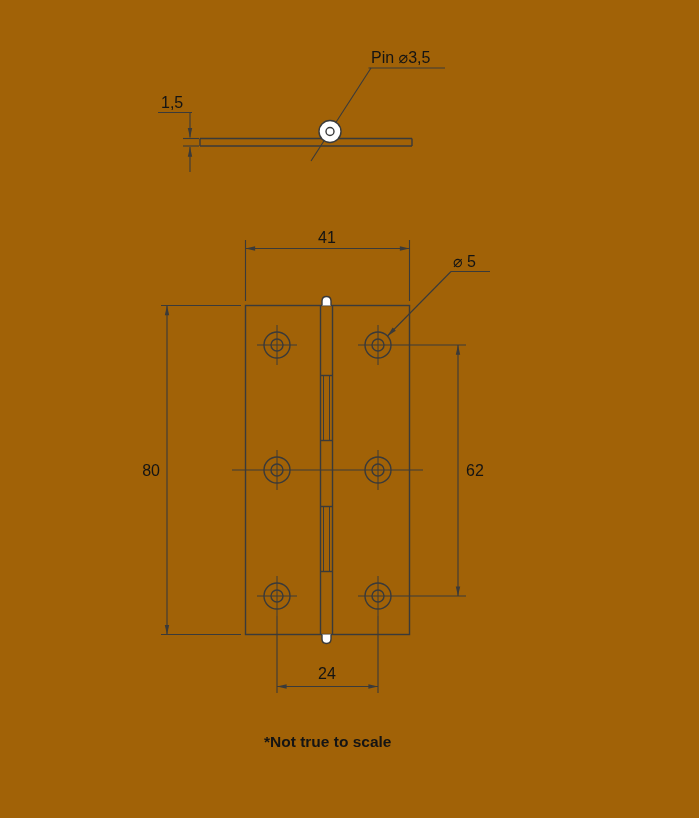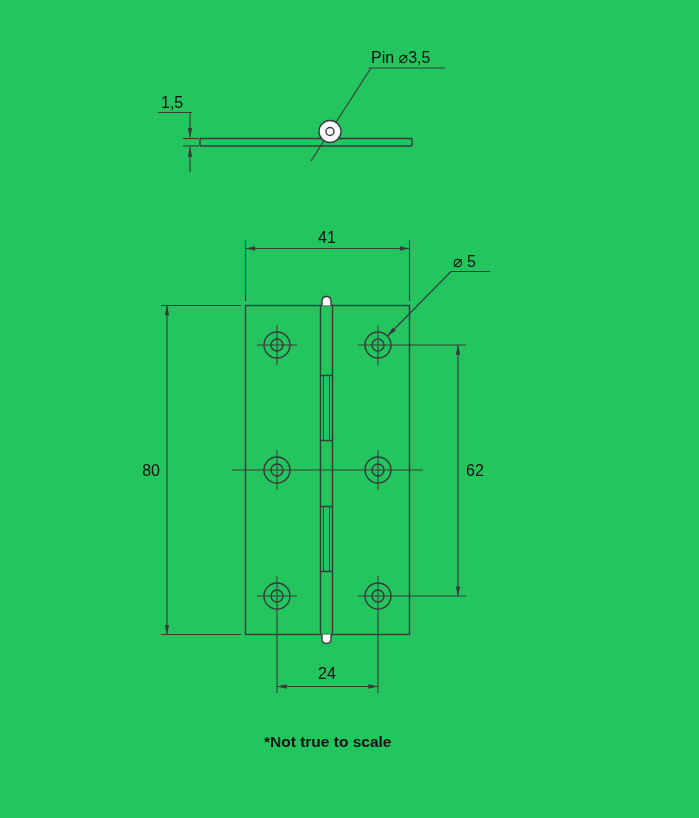--- a/index.html
+++ b/index.html
@@ -4,21 +4,21 @@
 <style>
   html, body {
     margin: 0;
     padding: 0;
     background: #ffffff;
   }
   .canvas {
     position: relative;
     width: 699px;
     height: 818px;
-    background: #22c55e;
+    background: #a16207;
     overflow: hidden;
   }
   svg text {
     font-family: "Liberation Sans", sans-serif;
     fill: var(--text, #141414);
   }
   .obj  { stroke: var(--line, #3a3a3a); stroke-width: 1.4; fill: none; }
   .objw { stroke: var(--line, #3a3a3a); stroke-width: 1.4; fill: #ffffff; }
   .thin { stroke: var(--line, #3a3a3a); stroke-width: 1;   fill: none; }
   .dim  { stroke: var(--line, #3a3a3a); stroke-width: 1.1; fill: none; }

